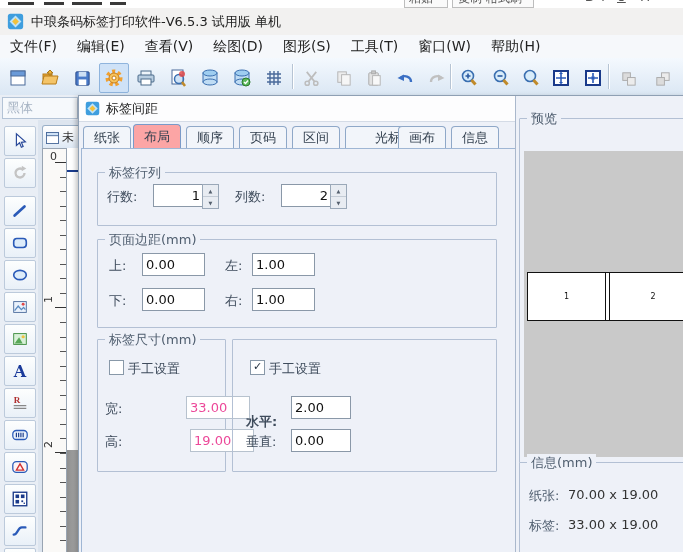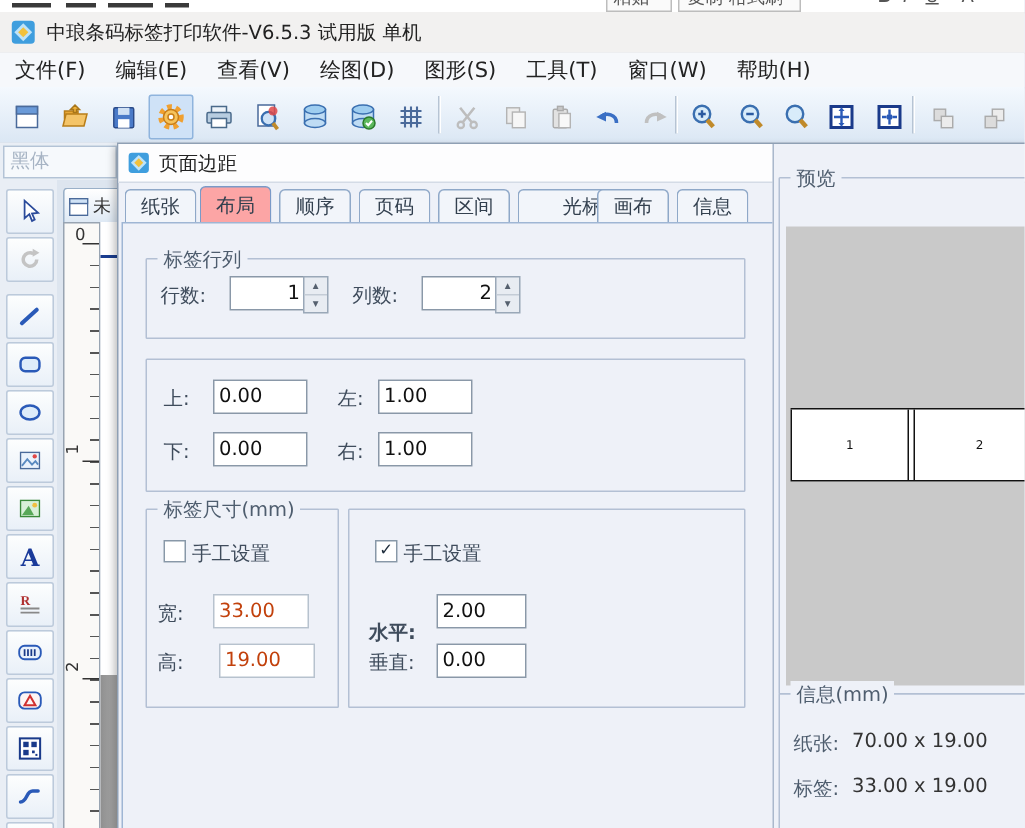--- a/index.html
+++ b/index.html
@@ -51,21 +51,21 @@
   .tab{position:absolute;top:30px;height:22px;background:#f2f5fa;border:1px solid #8fa8c8;border-bottom:none;border-radius:4px 4px 0 0;font-size:13px;color:#33404f;display:flex;align-items:center;justify-content:center;width:46px;}
   .tab.selected{top:28px;height:24px;background:#fca5a5;border-color:#7a9ac8;}
   #tab-pane{position:absolute;left:2px;top:52px;width:434px;height:405px;background:#eef1f8;border:1px solid #9fb6d4;}
   #right-panel{position:absolute;left:436px;top:0;right:0;bottom:0;border-left:1px solid #aab8cc;background:#eef1f8;}
   
   .grp{position:absolute;border:1px solid #b3c0d4;border-radius:1px;}
   .grp-title{position:absolute;top:-9px;left:7px;background:#eef1f8;padding:0 4px;font-size:13px;color:#4e5d6e;white-space:nowrap;}
   .lbl{position:absolute;font-size:13px;color:#3f4c5c;white-space:nowrap;}
   .tb{position:absolute;height:21px;border:1px solid #8a98a8;background:#fff;font-family:inherit;font-size:13px;color:#111;padding:0 3px;}
   .tb.right{text-align:right;}
-  .tb:disabled{color:#c2410c;border-color:#b7c2ce;background:#fff;}
+  .tb:disabled{color:#ec4899;border-color:#b7c2ce;background:#fff;margin-left:44px;}
   .spinner{position:absolute;width:15px;height:23px;border:1px solid #9aa8b8;background:#e8ecf2;display:flex;flex-direction:column;}
   .spinner span{flex:1;display:flex;align-items:center;justify-content:center;font-size:5px;color:#55606e;border-bottom:1px solid #c4ccd6;}
   .spinner span:last-child{border-bottom:none;}
   .cb{position:absolute;width:13px;height:13px;background:#fff;border:1px solid #8898a8;font-size:11px;line-height:12px;text-align:center;color:#1c2a3a;font-weight:bold;}
   
   #preview-area{position:absolute;left:4px;top:32px;right:-10px;height:306px;background:#c9c9c9;}
   #paper{position:absolute;left:3px;top:121px;width:180px;height:47px;background:#fff;border-top:1px solid #111;border-bottom:1px solid #111;}
   .cell{position:absolute;top:0;bottom:0;border-left:1px solid #111;border-right:1px solid #111;display:flex;align-items:center;justify-content:center;font-size:8px;color:#111;}
   
   .info-lbl{position:absolute;font-size:13px;color:#4e5d6e;}
@@ -445,21 +445,21 @@
 
 <div class="abs" id="dialog">
   <div id="dlg-titlebar">
     <span style="margin-left:6px;">
         <svg width="15" height="15" viewBox="0 0 20 20">
           <rect x="1" y="1" width="18" height="18" rx="3" fill="#3f9ede"></rect>
           <polygon points="10,3 17,10 10,17 3,10" fill="#bfe3f8"></polygon>
           <polygon points="10,6 14,10 10,14 6,10" fill="#f2c13c"></polygon>
         </svg>
       </span>
-    <span id="dlg-title">页面边距</span>
+    <span id="dlg-title">标签间距</span>
     <div id="dlg-close">×</div>
   </div>
 
   <div class="tab" style="left:4px;">纸张</div>
   <div class="tab selected" style="left:54px;">布局</div>
   <div class="tab" style="left:107px;">顺序</div>
   <div class="tab" style="left:160px;">页码</div>
   <div class="tab" style="left:213px;">区间</div>
   <div class="tab" style="left:266px;padding-left:19px;">光标</div>
   <div class="tab" style="left:319px;">画布</div>
@@ -477,20 +477,21 @@
         </div>
       <span class="lbl" style="left:137px;top:15px;">列数:</span>
       <input class="tb right" style="left: 183px; top: 11px; width: 43px;" value="2">
       <div class="spinner" style="left:232px;top:11px;">
           <span>▲</span>
           <span>▼</span>
         </div>
     </div>
 
     <div class="grp" style="left:15px;top:90px;width:398px;height:87px;">
+      <span class="grp-title">页面边距(mm)</span>
       <span class="lbl" style="left:11px;top:17px;">上:</span>
       <input class="tb" style="left: 44px; top: 13px; width: 55px;" value="0.00">
       <span class="lbl" style="left:127px;top:17px;">左:</span>
       <input class="tb" style="left: 154px; top: 13px; width: 55px;" value="1.00">
       <span class="lbl" style="left:11px;top:52px;">下:</span>
       <input class="tb" style="left: 44px; top: 48px; width: 55px;" value="0.00">
       <span class="lbl" style="left:127px;top:52px;">右:</span>
       <input class="tb" style="left: 154px; top: 48px; width: 55px;" value="1.00">
     </div>
 

